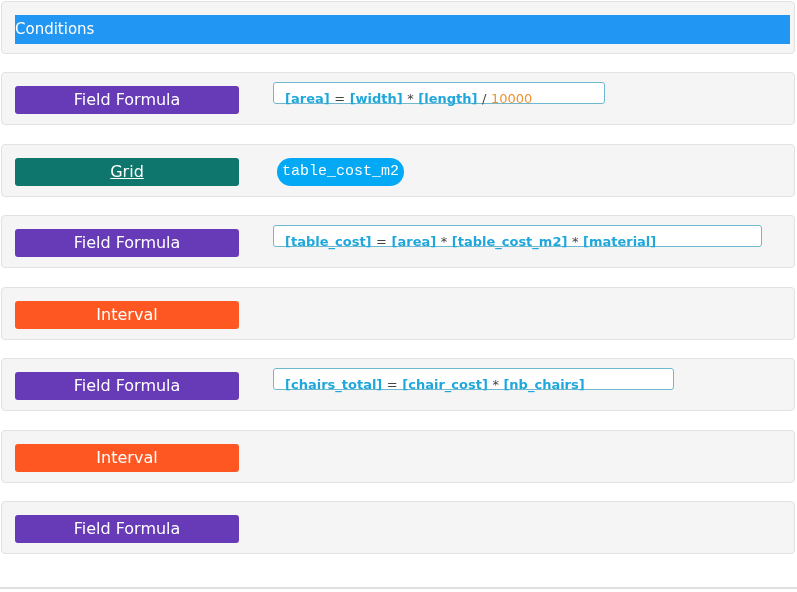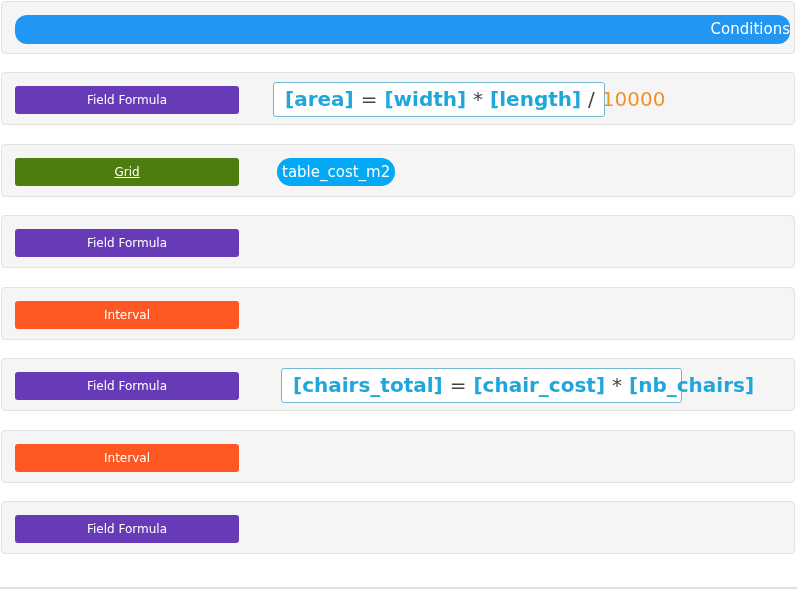--- a/index.html
+++ b/index.html
@@ -7,40 +7,40 @@
       width: 797px; height: 592px; position: relative; overflow: hidden;
       font-family: "DejaVu Sans", "Liberation Sans", sans-serif;
     }
     .row {
       position: absolute; left: 1px; width: 794px; height: 53px;
       background: #f5f5f5; border: 1px solid #e2e2e2; border-radius: 4px;
       box-sizing: border-box;
     }
     .conditions-bar {
       position: absolute; left: 13px; top: 13px; width: 775px; height: 29px;
-      background: #2196F3; color: #fff; border-radius: 12px;
-      font-size: 15px; line-height: 29px; text-align: right;
+      background: #2196F3; color: #fff; border-radius: 0;
+      font-size: 15px; line-height: 29px; text-align: left;
     }
     .type-badge {
       position: absolute; left: 13px; top: 13px; width: 224px; height: 28px;
-      border-radius: 3px; color: #fff; font-size: 12px; line-height: 28px; text-align: center;
+      border-radius: 3px; color: #fff; font-size: 16px; line-height: 28px; text-align: center;
     }
     .formula-box {
-      position: absolute; left: 271px; top: 9px; height: 35px;
+      position: absolute; left: 271px; top: 9px; height: 22px;
       background: #fff; border: 1.5px solid #6fb8d0; border-radius: 3px;
       box-sizing: border-box; padding: 0 11px; line-height: 32px;
-      font-size: 20px; font-weight: bold; white-space: nowrap;
+      font-size: 13px; font-weight: bold; white-space: nowrap;
     }
     .tok-field { color: #1fa7dc; }
     .tok-op { color: #444; font-weight: normal; }
     .tok-num { color: #f0922e; font-weight: normal; }
     .chip {
       position: absolute; left: 275px; top: 13px; height: 28px;
       background: #03A9F4; color: #fff; border-radius: 14px;
-      padding: 0 5px; line-height: 28px; font-size: 15px; white-space: nowrap;
+      padding: 0 5px; line-height: 28px; font-size: 15px; white-space: nowrap; font-family: Liberation Mono, monospace;
     }
     .bottom-line {
       position: absolute; left: 0; top: 587px; width: 797px; height: 2px; background: #e0e0e0;
     }
   </style>
 </head>
 <body>
 
 <div class="row" style="top:1px;">
   <div class="conditions-bar">Conditions</div>
@@ -53,35 +53,44 @@
     <span class="tok-op">=</span>
     <span class="tok-field">[width]</span>
     <span class="tok-op">*</span>
     <span class="tok-field">[length]</span>
     <span class="tok-op">/</span>
     <span class="tok-num">10000</span>
   </div>
 </div>
 
 <div class="row" style="top:144px;">
-  <div class="type-badge" style="background:#4d7c0f;text-decoration:underline;">Grid</div>
+  <div class="type-badge" style="background:#0f766e;text-decoration:underline;">Grid</div>
   <div class="chip">table_cost_m2</div>
 </div>
 
 <div class="row" style="top:215px;">
   <div class="type-badge" style="background:#673AB7;">Field Formula</div>
+  <div class="formula-box" style="width:489px;">
+    <span class="tok-field">[table_cost]</span>
+    <span class="tok-op">=</span>
+    <span class="tok-field">[area]</span>
+    <span class="tok-op">*</span>
+    <span class="tok-field">[table_cost_m2]</span>
+    <span class="tok-op">*</span>
+    <span class="tok-field">[material]</span>
+  </div>
 </div>
 
 <div class="row" style="top:287px;">
   <div class="type-badge" style="background:#FF5722;">Interval</div>
 </div>
 
 <div class="row" style="top:358px;">
   <div class="type-badge" style="background:#673AB7;">Field Formula</div>
-  <div class="formula-box" style="width:401px;margin-left:8px;">
+  <div class="formula-box" style="width:401px;">
     <span class="tok-field">[chairs_total]</span>
     <span class="tok-op">=</span>
     <span class="tok-field">[chair_cost]</span>
     <span class="tok-op">*</span>
     <span class="tok-field">[nb_chairs]</span>
   </div>
 </div>
 
 <div class="row" style="top:430px;">
   <div class="type-badge" style="background:#FF5722;">Interval</div>

